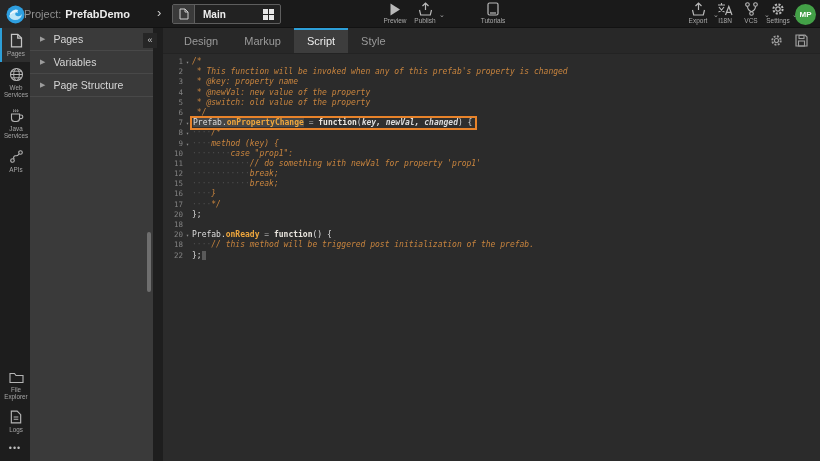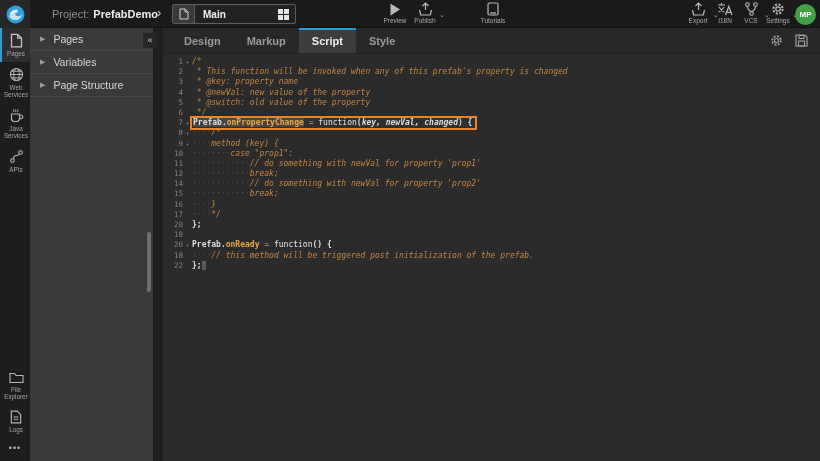--- a/index.html
+++ b/index.html
@@ -4,25 +4,25 @@
 <style>
   * { margin:0; padding:0; box-sizing:border-box; }
   html,body { width:820px; height:461px; overflow:hidden; background:#2b2b2b;
     font-family:"Liberation Sans", sans-serif; }
 
   
   .topbar { position:absolute; left:0; top:0; width:820px; height:28px;
     background:#1a1a1a; border-bottom:1px solid #121212; z-index:5; }
   .logo-cell { position:absolute; left:0; top:0; width:30px; height:28px;
     background:#272727; display:flex; align-items:center; justify-content:center; }
-  .project { position:absolute; left:52px; top:0; height:28px; line-height:28px;
+  .project { position:absolute; left:24px; top:0; height:28px; line-height:28px;
     font-size:11px; color:#909090; }
   .project b { color:#ececec; font-weight:bold; margin-left:4px; }
   .nav-chev { position:absolute; left:157px; top:5px; font-size:13px; color:#cfcfcf; }
-  .page-select { position:absolute; left:172px; top:4px; width:124px; height:20px;
+  .page-select { position:absolute; left:172px; top:4px; width:109px; height:20px;
     border:1px solid #5e5e5e; border-radius:2px; background:#222; display:flex; align-items:center; }
   .page-select .file-cell { width:22px; height:18px; background:#3a3a3a;
     border-right:1px solid #5e5e5e; display:flex; align-items:center; justify-content:center; }
   .page-select .pname { flex:1; color:#f0f0f0; font-size:10px; font-weight:bold; padding-left:8px; }
   .grid-ic { display:grid; grid-template-columns:5px 5px; grid-gap:1px; margin-right:6px; }
   .grid-ic i { width:5px; height:5px; background:#e6e6e6; }
 
   .tb-item { position:absolute; top:2px; width:44px; height:25px; display:flex;
     flex-direction:column; align-items:center; justify-content:flex-start; cursor:pointer; }
   .tb-item .lbl { font-size:6.5px; color:#a9a9a9; margin-top:1px; white-space:nowrap; }
@@ -51,36 +51,36 @@
   .lp-row .lbl { color:#d6d6d6; font-size:10.5px; }
   .collapse-btn { position:absolute; right:-4px; top:5px; width:14px; height:15px; background:#262626;
     color:#c9c9c9; font-size:9px; line-height:15px; text-align:center; cursor:pointer; z-index:6; }
   .lp-scroll { position:absolute; left:117px; top:204px; width:4px; height:60px;
     background:#6e6e6e; border-radius:2px; }
   .splitter { position:absolute; left:153px; top:28px; width:10px; height:433px; background:#1e1e1e; }
 
   
   .editor { position:absolute; left:163px; top:28px; width:657px; height:433px; background:#2b2b2b; }
   .tabbar { height:26px; background:#282828; border-bottom:1px solid #232323;
-    display:flex; align-items:stretch; padding-left:8px;font-weight:bold; }
+    display:flex; align-items:stretch; padding-left:8px; }
   .tab { padding:0 13px; line-height:26px; font-size:11px; color:#9a9a9a; cursor:pointer; }
   .tab.active { background:#3d3d3d; color:#ededed; box-shadow:inset 0 2px 0 #2d9fd8; }
   .tab-actions { margin-left:auto; display:flex; align-items:center; gap:12px; padding-right:12px; }
   .tab-actions .act { cursor:pointer; display:flex; align-items:center; }
 
   .code { position:relative; padding-top:3px;
     font-family:"DejaVu Sans Mono", monospace; font-size:8px; }
   .line { display:flex; height:10.2px; line-height:10.2px; align-items:baseline; }
   .ln { width:20px; text-align:right; color:#828282; font-size:7.5px; flex:none; }
   .fold { width:9px; text-align:center; color:#8d8d8d; font-size:5px; flex:none; }
   .code-text { white-space:pre; }
   .c { color:#c8843e; font-style:italic; }
-  .p { color:#dedede; font-weight:bold;margin-top:44px; }
+  .p { color:#dedede; font-weight:normal;margin-top:44px; }
   .f { color:#efa73d; font-weight:bold; }
-  .k { color:#eae6df; font-weight:normal; }
+  .k { color:#eae6df; font-weight:bold; }
   .i { color:#dcdcdc; font-style:italic; font-weight:bold; }
   .o { color:#a6a6a6; }
   .w { color:#4e4e4e; }
   .sel { background:#464646; }
   .cur { background:#5a5a5a; }
   .linebox { display:inline-block; box-shadow:0 0 0 2px #e8832a; padding:0 3px 0 1px;
     position:relative; z-index:2; background:#2f2f2f; }
 
   svg { display:block; }
 </style>
@@ -359,25 +359,20 @@
         <span class="ln">11</span>
         <span class="fold"></span>
         <span class="code-text"><span class="w">············</span><span class="c">// do something with newVal for property 'prop1'</span></span>
       </div>
       <div class="line">
         <span class="ln">12</span>
         <span class="fold"></span>
         <span class="code-text"><span class="w">············</span><span class="c">break;</span></span>
       </div>
       <div class="line">
-        <span class="ln">14</span>
-        <span class="fold"></span>
-        <span class="code-text"><span class="w">············</span><span class="c">// do something with newVal for property 'prop2'</span></span>
-      </div>
-      <div class="line">
         <span class="ln">15</span>
         <span class="fold"></span>
         <span class="code-text"><span class="w">············</span><span class="c">break;</span></span>
       </div>
       <div class="line">
         <span class="ln">16</span>
         <span class="fold"></span>
         <span class="code-text"><span class="w">····</span><span class="c">}</span></span>
       </div>
       <div class="line">

